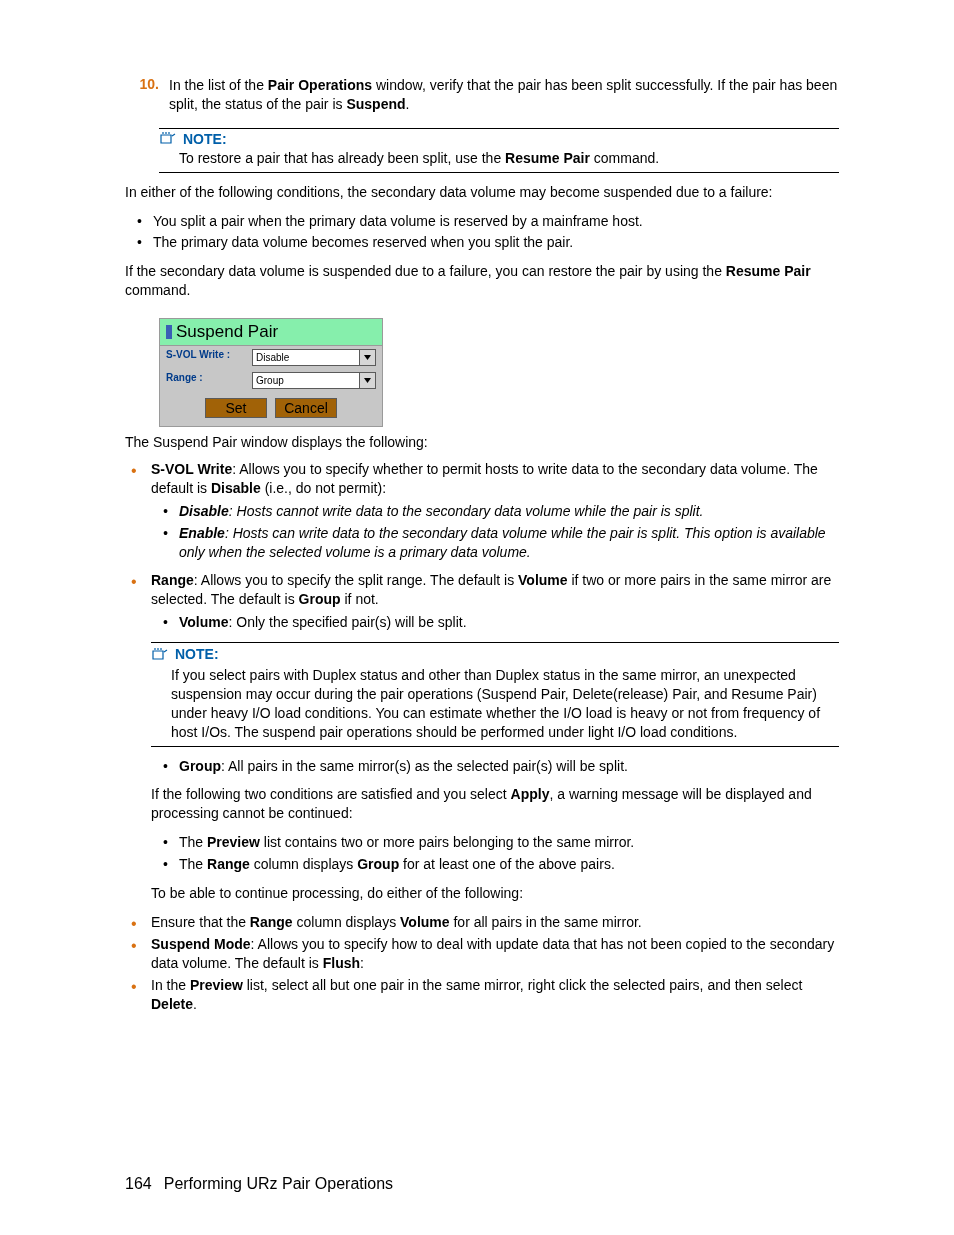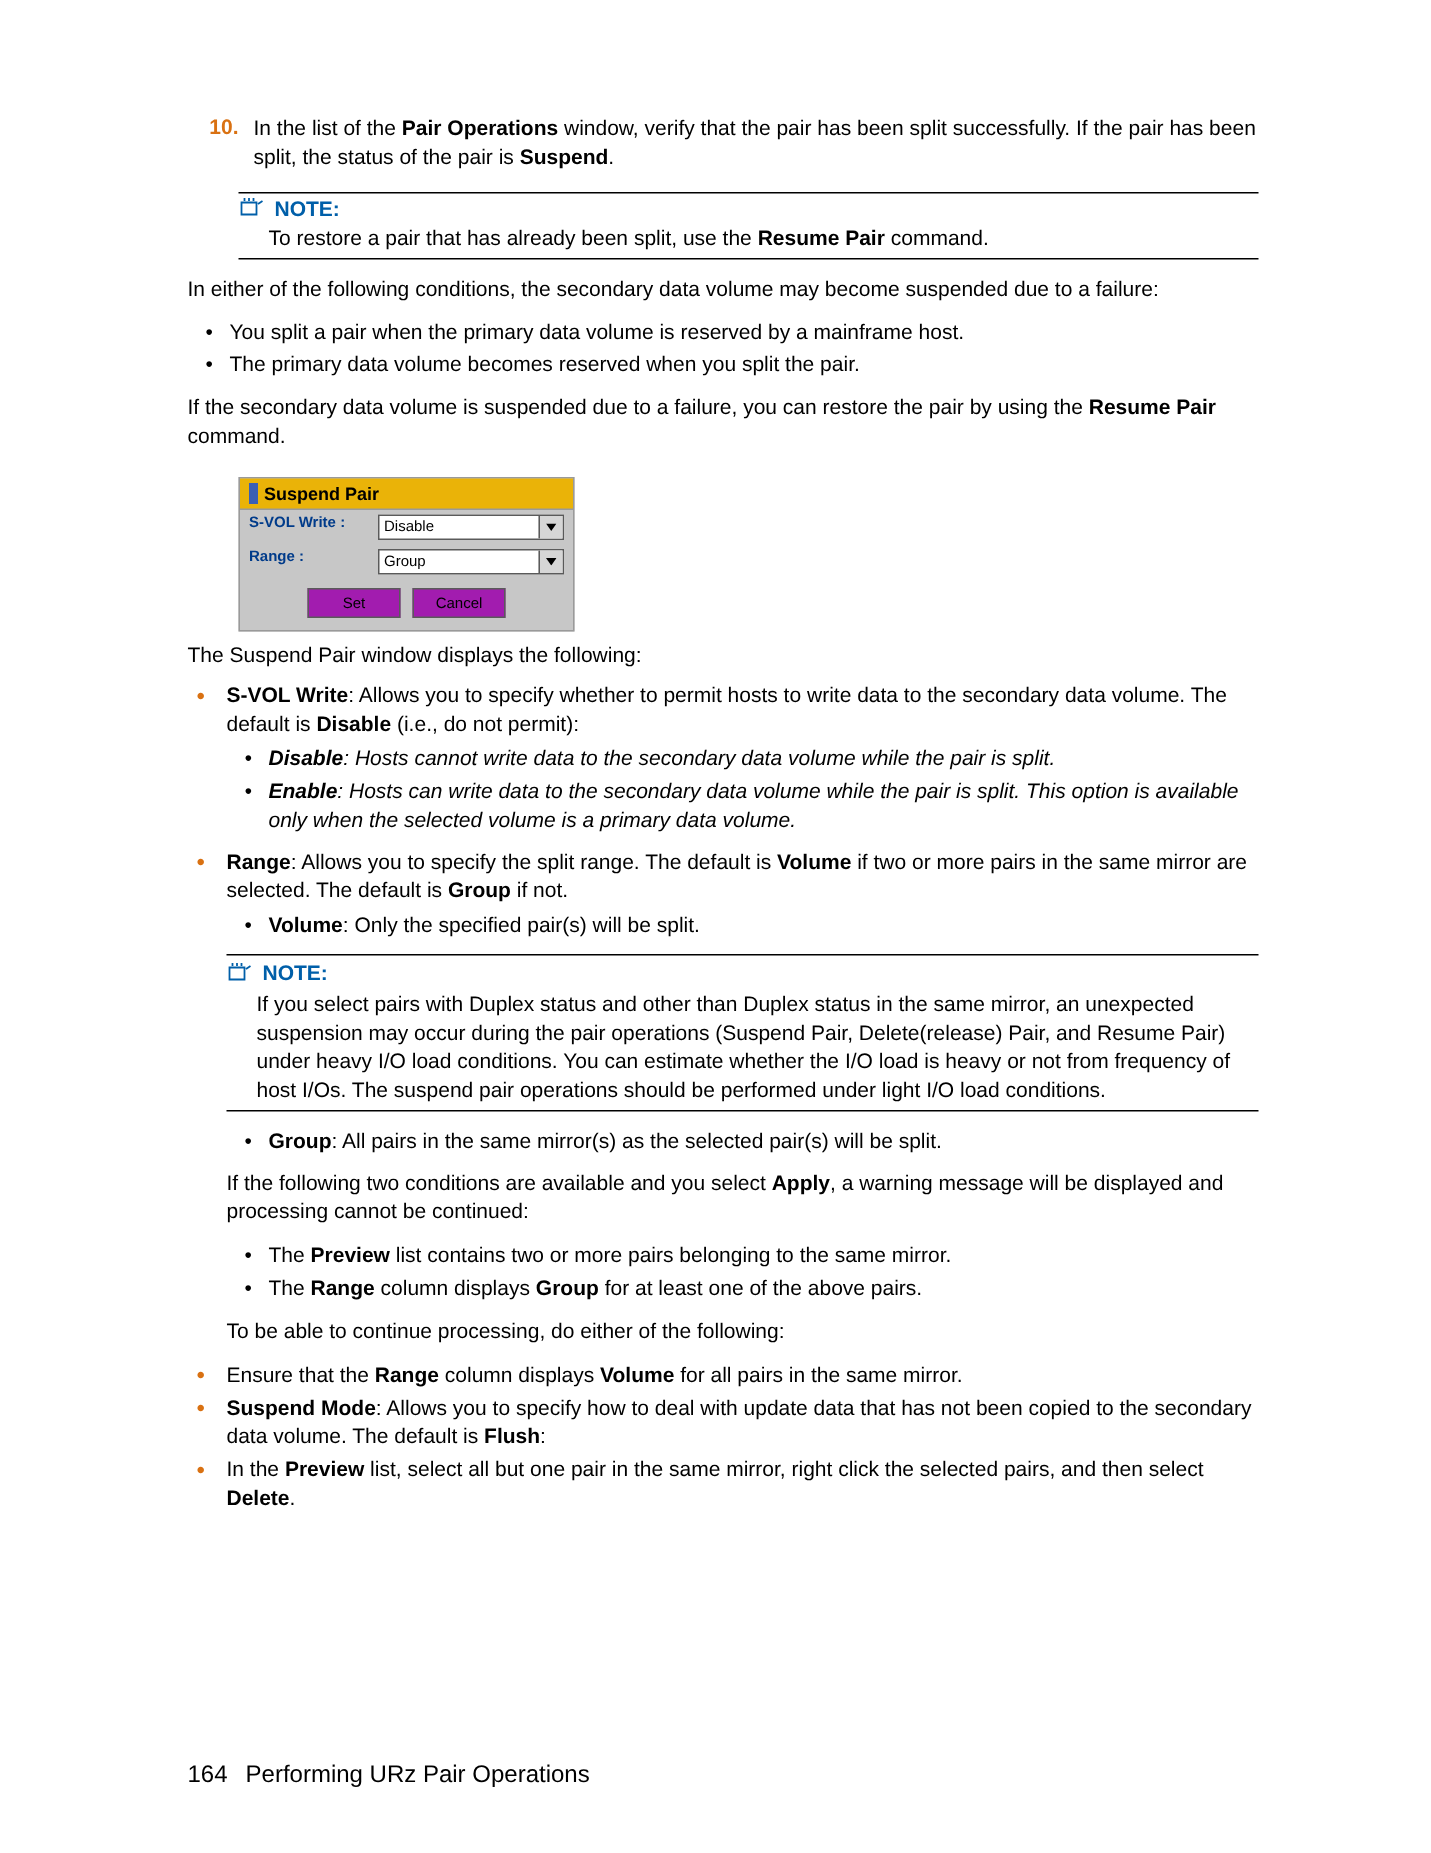--- a/index.html
+++ b/index.html
@@ -105,23 +105,23 @@
 
   
   .dlg {
     width: 222px;
     margin: 18px 0 6px 34px;
     background: #c7c7c7;
     border: 1px solid #9a9a9a;
     font-family: Arial, sans-serif;
   }
   .dlg-title {
-    background: #eab308;
-    font-weight: bold;
-    font-size: 12px;
+    background: #86efac;
+    font-weight: normal;
+    font-size: 17px;
     color: #000;
     padding: 3px 4px 3px 6px;
     display:flex;
     align-items:center;
     gap:4px;
     border-bottom:1px solid #9a9a9a;
   }
   .dlg-title .bar {
     width:6px; height:14px; background:#3a5fb5; display:inline-block;
   }
@@ -162,23 +162,23 @@
   .dlg-select .arrow svg { width:7px; height:5px; }
   .dlg-btnrow {
     display:flex;
     justify-content:center;
     gap:8px;
     padding:6px 0 8px 0;
   }
   .dlg-btn {
     width:60px;
     height:18px;
-    background:#a21caf;
+    background:#a16207;
     border:1px solid #5a5a5a;
-    font-size:10px;
+    font-size:14px;
     display:flex;
     align-items:center;
     justify-content:center;
   }
 </style>
 </head>
 <body>
 
 <div class="page">
 
@@ -281,21 +281,21 @@
         </div>
         <div class="note-body">If you select pairs with Duplex status and other than Duplex status in the same mirror, an unexpected suspension may occur during the pair operations (Suspend Pair, Delete(release) Pair, and Resume Pair) under heavy I/O load conditions. You can estimate whether the I/O load is heavy or not from frequency of host I/Os. The suspend pair operations should be performed under light I/O load conditions.</div>
         <hr class="note-rule">
       </div>
 
       <ul class="bullets" style="margin-top:10px;">
         <li><b>Group</b><span>: All pairs in the same mirror(s) as the selected pair(s) will be split.</span></li>
       </ul>
 
       <div class="para" style="margin-left:0;">
-        <span>If the following two conditions are available and you select </span><b>Apply</b><span>, a warning message will be displayed and processing cannot be continued:</span>
+        <span>If the following two conditions are satisfied and you select </span><b>Apply</b><span>, a warning message will be displayed and processing cannot be continued:</span>
       </div>
 
       <ul class="bullets">
         <li><span>The </span><b>Preview</b><span> list contains two or more pairs belonging to the same mirror.</span></li>
         <li><span>The </span><b>Range</b><span> column displays </span><b>Group</b><span> for at least one of the above pairs.</span></li>
       </ul>
 
       <div class="para" style="margin-left:0;">To be able to continue processing, do either of the following:</div>
     </li>
 

